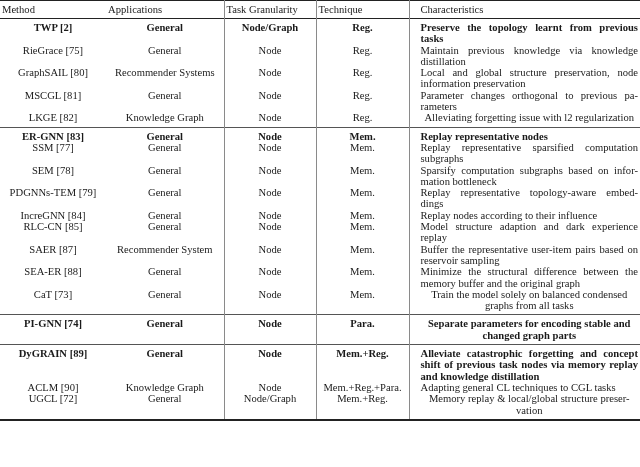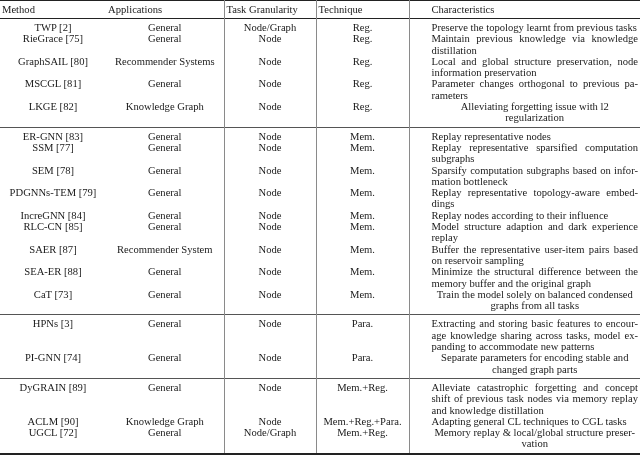--- a/index.html
+++ b/index.html
@@ -12,27 +12,27 @@
     position: absolute; left: 0; top: 0;
     width: 640px; border-collapse: collapse; table-layout: fixed;
   }
   col.c-method { width: 106px; }
   col.c-app { width: 118px; }
   col.c-gran { width: 92px; }
   col.c-tech { width: 93px; }
   col.c-char { width: 231px; }
   thead tr { border-top: 1.5px solid #222; border-bottom: 1px solid #222; }
   th { font-weight: normal; height: 16px; padding: 1px 2px 0 2px; text-align: left; }
-  th.char, td.char { text-align: left; padding-left: 22px; padding-right: 2px; }
+  th.char, td.char { text-align: left; padding-left: 11px; padding-right: 2px; }
   td { padding: 0 2px; text-align: center; vertical-align: top; }
   td.char { text-align: justify; hyphens: manual; }
   .sep { border-right: 1.5px solid #8a8a8a; }
   tbody.group { border-bottom: 1.5px solid #555; }
   tbody.group.last { border-bottom: 2.5px solid #222; border-radius: 23px; }
-  tbody.group tr:first-child td { padding-top: 3px; }
+  tbody.group tr:first-child td { padding-top: 3px; font-weight: bold; }
   tbody.group tr:last-child td { padding-bottom: 3px; text-align: center; }
   th.sep, td.sep { border-right: 1.5px solid #8a8a8a; }
 </style>
 </head>
 <body>
 
 <table>
   <colgroup>
     <col class="c-method">
       <col class="c-app">
@@ -146,27 +146,20 @@
       <tr>
         <td>CaT [73]</td>
         <td class="sep">General</td>
         <td class="sep">Node</td>
         <td class="sep">Mem.</td>
         <td class="char">Train the model solely on balanced condensed graphs from all tasks</td>
       </tr>
     </tbody>
     <tbody class="group">
       <tr>
-        <td>HPNs [3]</td>
-        <td class="sep">General</td>
-        <td class="sep">Node</td>
-        <td class="sep">Para.</td>
-        <td class="char">Extracting and storing basic features to encour-age knowledge sharing across tasks, model ex-panding to accommodate new patterns</td>
-      </tr>
-      <tr>
         <td>PI-GNN [74]</td>
         <td class="sep">General</td>
         <td class="sep">Node</td>
         <td class="sep">Para.</td>
         <td class="char">Separate parameters for encoding stable and changed graph parts</td>
       </tr>
     </tbody>
     <tbody class="group last">
       <tr>
         <td>DyGRAIN [89]</td>

